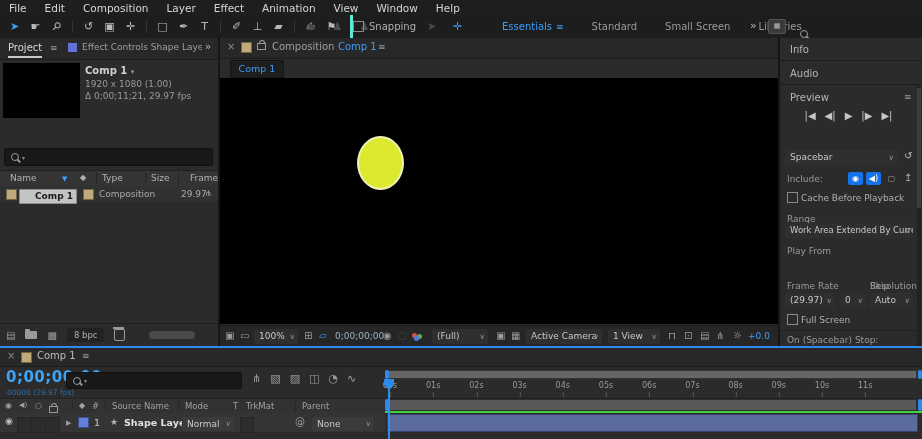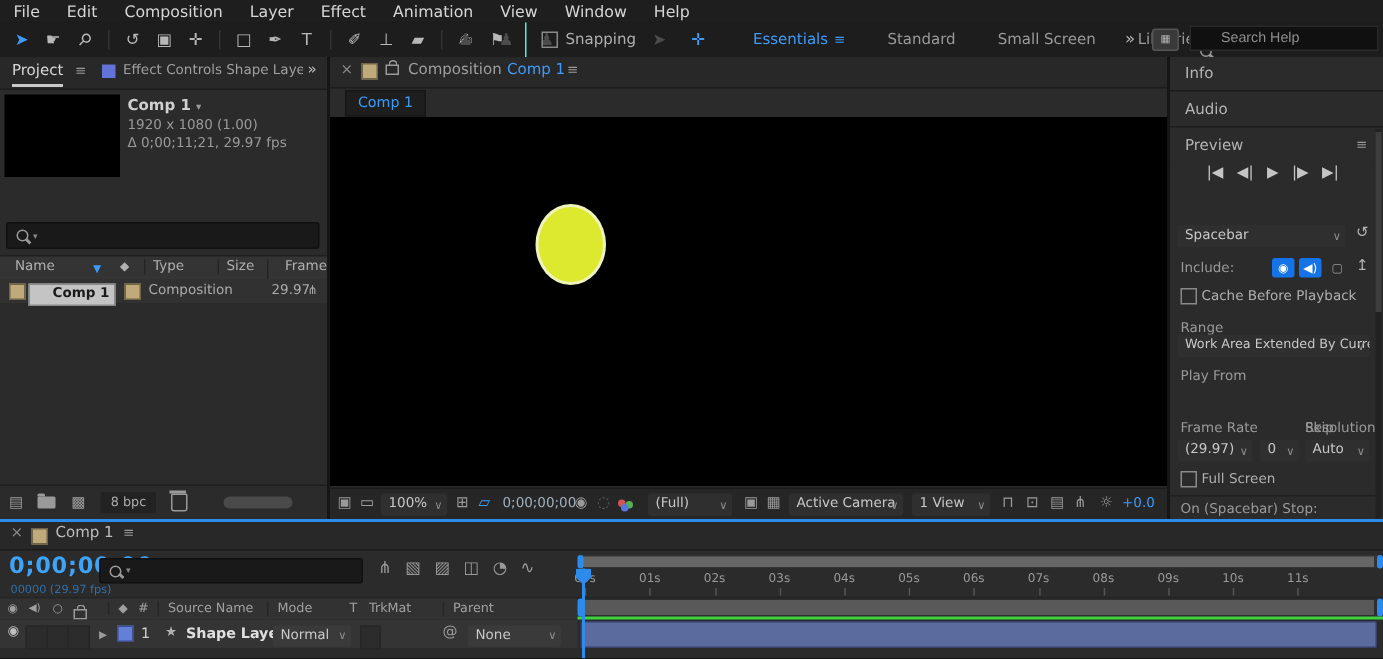--- a/index.html
+++ b/index.html
@@ -12,21 +12,21 @@
   #menubar{left:0;top:0;width:922px;height:15px;background:#1e1e1e;display:flex;align-items:center;gap:0;font-size:10.5px;color:#d6d6d6;}
   #menubar span{padding:0 9px;}
   #toolbar{left:0;top:15px;width:922px;height:23px;background:#1d1d1d;border-bottom:1px solid #101010;}
   #tools{left:4px;top:0;height:23px;display:flex;align-items:center;}
   .tool{width:21px;text-align:center;font-size:11px;color:#b8b8b8;}
   .tool.active-tool{color:#3f9bfa;}
   .tool.sep-before{border-left:1px solid #333;margin-left:5px;padding-left:5px;}
   .rot45{display:inline-block;transform:rotate(45deg);}
   #disabled-tools{left:300px;top:0;height:23px;display:flex;align-items:center;gap:6px;}
   .tool.dim{color:#4c4c4c;}
-  #snap-group{left:350px;top:0;height:23px;display:flex;align-items:center;gap:5px;font-size:10px;color:#b0b0b0;border-left:1px solid #5eead4;padding-left:10px;}
+  #snap-group{left:350px;top:0;height:23px;display:flex;align-items:center;gap:5px;font-size:10px;color:#b0b0b0;border-left:3px solid #5eead4;}
   .cb{width:9px;height:9px;border:1px solid #8a8a8a;background:transparent;display:inline-block;flex:none;}
   #workspaces{left:488px;top:0;height:23px;display:flex;align-items:center;font-size:10px;color:#9a9a9a;}
   #workspaces .ws{padding:0 14px;}
   #workspaces .ws.active{color:#3f9bfa;padding-right:4px;}
   #workspaces .ws-menu{color:#3f9bfa;font-size:9px;padding-right:14px;}
   #ws-overflow{left:750px;top:4px;font-size:11px;color:#b8b8b8;}
   #ws-box-icon{left:768px;top:4px;width:16px;height:13px;background:#3a3a3a;border:1px solid #555;border-radius:2px;font-size:7px;color:#bbb;text-align:center;line-height:13px;}
   #help-search{left:793px;top:2px;width:126px;height:17px;background:#101010;border:1px solid #2a2a2a;color:#9a9a9a;font-size:9.5px;padding:0 2px 0 20px;box-sizing:border-box;}
   #help-search::placeholder{color:#8d8d8d;}
   .mag{width:6px;height:6px;border:1.5px solid #9a9a9a;border-radius:50%;display:inline-block;position:relative;}
@@ -165,21 +165,20 @@
     <div id="workspaces" class="abs">
       <span class="ws active">Essentials</span>
       <span class="ws-menu">≡</span>
       <span class="ws">Standard</span>
       <span class="ws">Small Screen</span>
       <span class="ws">Libraries</span>
     </div>
     <span id="ws-overflow" class="abs">»</span>
     <span id="ws-box-icon" class="abs">▦</span>
     <span class="abs mag" style="left:800px;top:8px;"></span>
-    <input id="help-search" class="abs" readonly="" placeholder="Search Help" style="">
   </div>
 
   <div id="project-panel" class="panel">
     <div class="tabbar">
       <span class="abs" style="left:8px;top:4px;color:#d8d8d8;border-bottom:2px solid #c8c8c8;padding-bottom:3px;">Project</span>
       <span class="abs ham" style="left:50px;top:5px;">≡</span>
       <span class="abs sq blue-sq" style="left:68px;top:5px;"></span>
       <span class="abs" style="left:82px;top:4px;font-size:9px;width:120px;overflow:hidden;white-space:nowrap;">Effect Controls Shape Layer 1</span>
       <span class="abs" style="left:205px;top:3px;font-size:10px;color:#b8b8b8;">»</span>
     </div>

